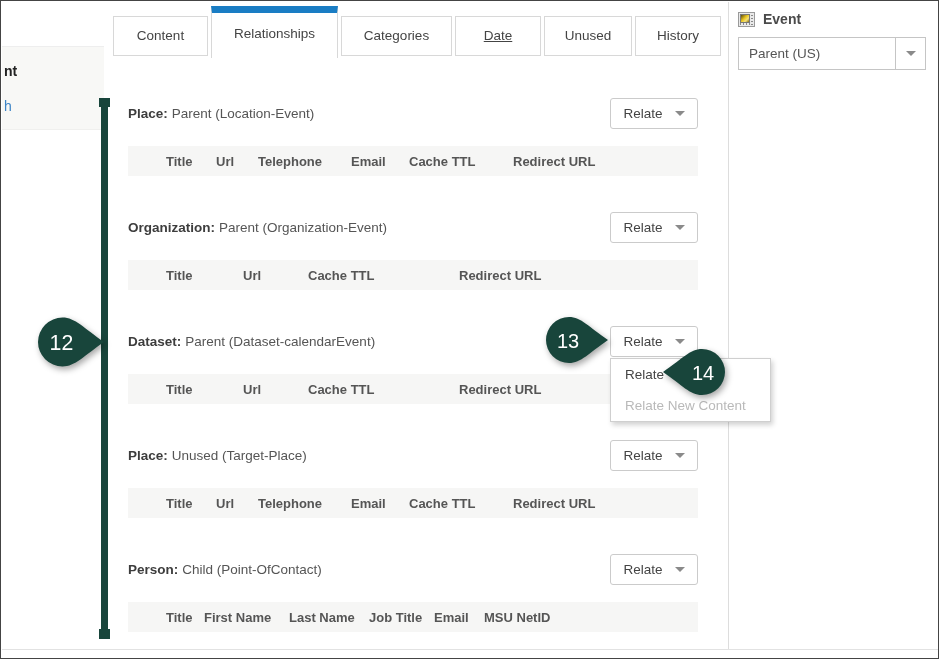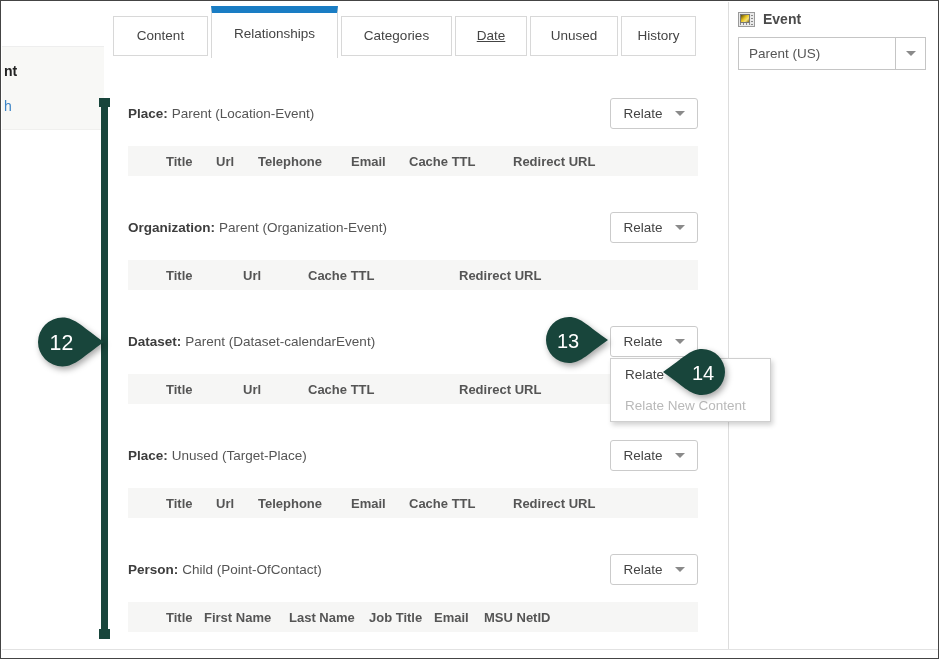--- a/index.html
+++ b/index.html
@@ -30,21 +30,21 @@
   .tab {
     margin-top: 7px; margin-right: 3px; height: 40px; line-height: 38px;
     background: #fff; border: 1px solid #d8d8d8; text-align: center;
     color: #444; font-size: 13.5px; cursor: pointer;
   }
   .tab.active {
     margin-top: 0; height: 52px; line-height: 41px;
     border-top: 7px solid #1a7dc4; border-bottom: none;
   }
   .tw-content { width: 95px; } .tw-relationships { width: 127px; } .tw-categories { width: 111px; }
-  .tw-date { width: 72px; text-decoration: underline; } .tw-unused { width: 88px; } .tw-history { width: 75px; }
+  .tw-date { width: 86px; text-decoration: underline; } .tw-unused { width: 88px; } .tw-history { width: 86px; }
 
   
   .content { position: absolute; left: 127px; top: 97px; width: 570px; }
   .section { margin-bottom: 36px; }
   .sec-head { display: flex; justify-content: space-between; align-items: center; height: 31px; }
   .sec-title { font-size: 13.5px; color: #555; }
   .sec-title .type { font-weight: bold; color: #3d3d3d; }
   .sec-title .rel { margin-left: 4px; }
   .relate-wrap { position: relative; }
   .relate-btn {

